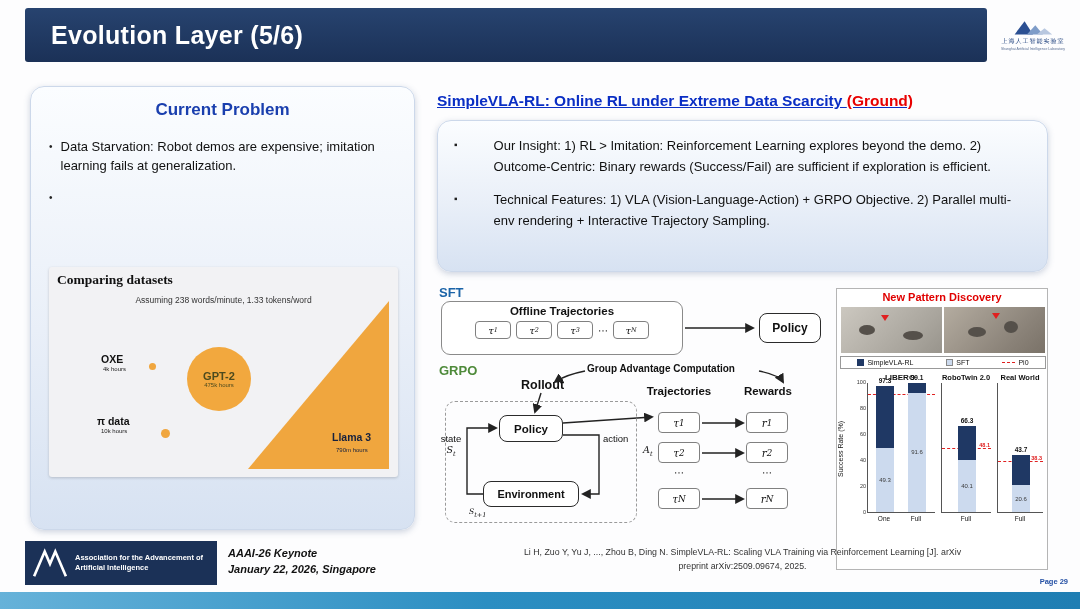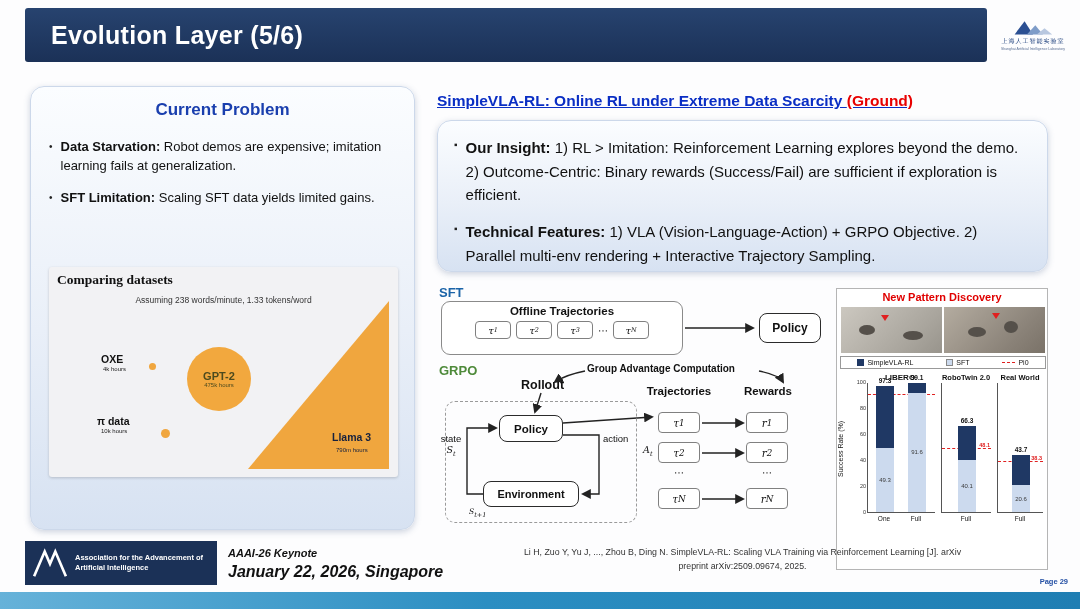--- a/index.html
+++ b/index.html
@@ -21,22 +21,22 @@
           border:1px solid #ccd8ea; border-radius:14px; box-shadow:0 2px 6px rgba(80,100,140,.28); }
   .card-left { left:30px; top:86px; width:385px; height:444px; }
   .card-right { left:437px; top:120px; width:611px; height:152px; }
   .left-title { text-align:center; color:#1a3fae; font-size:17px; font-weight:bold; margin-top:13px; }
 
   .bullets-left { margin:18px 16px 0 18px; }
   .bullets-right { margin:15px 20px 0 16px; }
   .bullet { display:flex; margin-bottom:13px; }
   .bullet .mark { font-size:10px; margin:3px 8px 0 0; color:#222; flex:none; }
   .bullets-left p { font-size:13px; line-height:1.45; color:#111; }
-  .bullets-right p { font-size:15px; line-height:1.58; color:#111; }
-  .bullet b { font-weight:bold; }
+  .bullets-right p { font-size:13px; line-height:1.58; color:#111;margin-left:28px; }
+  .bullet b { font-weight:normal; }
 
   
   .ds-chart { position:absolute; left:18px; top:180px; width:349px; height:210px;
               background:#f2f2f4; border-radius:3px; box-shadow:0 1px 3px rgba(0,0,0,.18); overflow:hidden; }
   .ds-title { position:absolute; left:8px; top:5px; font-family:"Liberation Serif",serif;
               font-size:13.5px; font-weight:bold; color:#111; }
   .ds-sub { position:absolute; left:0; top:28px; width:100%; text-align:center; font-size:8.5px; color:#333; }
   .ds-lab { position:absolute; font-size:10.5px; font-weight:bold; color:#111; }
   .ds-hours { position:absolute; font-size:6px; color:#222; }
   .ds-dot { position:absolute; background:#f0a63e; border-radius:50%; }
@@ -119,21 +119,21 @@
   .rl-label { position:absolute; left:-6px; width:30px; text-align:center; font-size:6.5px; color:#111; font-weight:bold; }
   .xlab { position:absolute; top:226px; width:30px; text-align:center; font-size:6.5px; color:#111; }
 
   
   .citation { position:absolute; left:437px; top:546px; width:611px; text-align:center;
               font-size:8.8px; color:#333; line-height:1.55; }
   .aaai { position:absolute; left:25px; top:541px; width:192px; height:44px; background:#1b3157;
           color:#fff; display:flex; align-items:center; gap:7px; padding:12px 7px; }
   .aaai-text { font-size:7.5px; font-weight:bold; line-height:1.3; }
   .keynote { position:absolute; left:228px; top:547px; font-size:11px; font-weight:bold; font-style:italic; color:#111; }
-  .kdate   { position:absolute; left:228px; top:563px; font-size:16px; font-weight:bold; font-style:italic; color:#111; }
+  .kdate   { position:absolute; left:228px; top:563px; font-size:11px; font-weight:bold; font-style:italic; color:#111; }
   .page-num { position:absolute; right:12px; top:577px; font-size:7.5px; font-weight:bold; color:#2450a4;padding-left:28px; }
   .bottombar { position:absolute; left:0; bottom:0; width:1080px; height:17px;
                background:linear-gradient(90deg,#66b2d9,#2b8ec2 45%,#1f7eb3); }
 </style>
 </head>
 <body>
 
 <div class="header">
   <h1>Evolution Layer (5/6)</h1>
 </div>
@@ -151,21 +151,20 @@
 <div class="card card-left">
   <div class="left-title">Current Problem</div>
 
   <div class="bullets-left">
     <div class="bullet">
       <span class="mark">•</span>
       <p><b>Data Starvation:</b><span> Robot demos are expensive; imitation learning fails at generalization.</span></p>
     </div>
     <div class="bullet">
       <span class="mark">•</span>
-      <p><b>SFT Limitation:</b><span> Scaling SFT data yields limited gains.</span></p>
     </div>
   </div>
 
   <div class="ds-chart">
     <div class="ds-title">Comparing datasets</div>
     <div class="ds-sub">Assuming 238 words/minute, 1.33 tokens/word</div>
 
     <div class="llama-tri"></div>
     <div class="ds-lab" style="left:283px;top:164px;color:#16213e;">Llama 3</div>
     <div class="ds-hours" style="left:287px;top:180px;color:#16213e;">790m hours</div>

